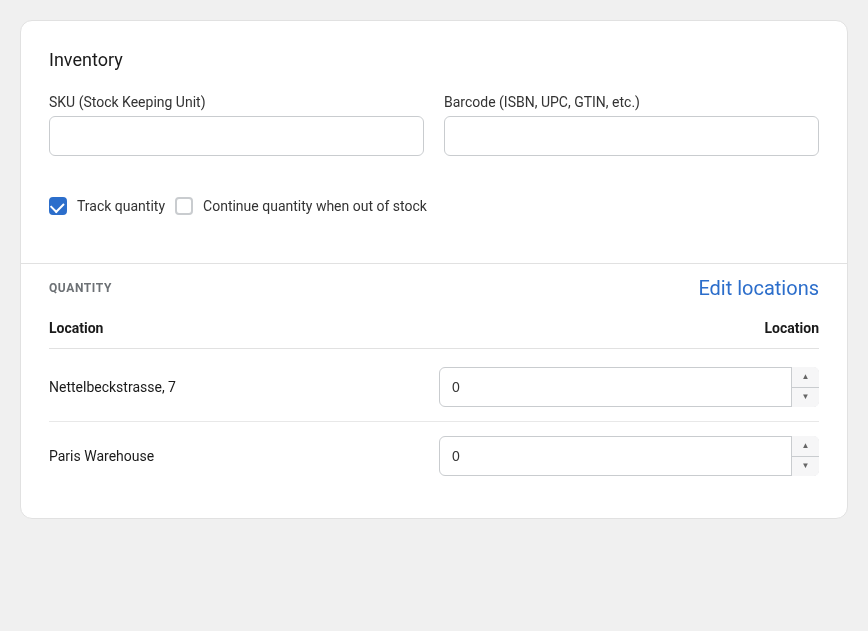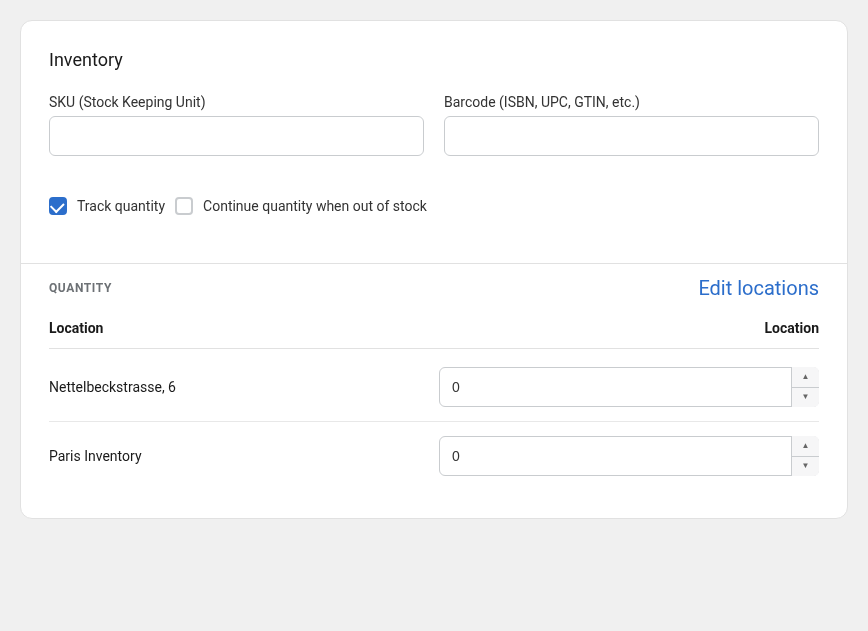--- a/index.html
+++ b/index.html
@@ -272,32 +272,32 @@
       </div>
 
       <div class="table-header">
         <span class="table-col-header">Location</span>
         <span class="table-col-header">Location</span>
       </div>
 
       <div>
 
         <div class="table-row">
-          <span class="location-name">Nettelbeckstrasse, 6</span>
+          <span class="location-name">Nettelbeckstrasse, 7</span>
           <div class="number-input-wrapper">
             <input type="number" class="number-input" value="0" style="">
             <div class="spinner-buttons">
               <button class="spinner-btn">▲</button>
               <button class="spinner-btn">▼</button>
             </div>
           </div>
         </div>
 
         <div class="table-row">
-          <span class="location-name">Paris Inventory</span>
+          <span class="location-name">Paris Warehouse</span>
           <div class="number-input-wrapper">
             <input type="number" class="number-input" value="0" style="">
             <div class="spinner-buttons">
               <button class="spinner-btn">▲</button>
               <button class="spinner-btn">▼</button>
             </div>
           </div>
         </div>
       </div>
     </div>

